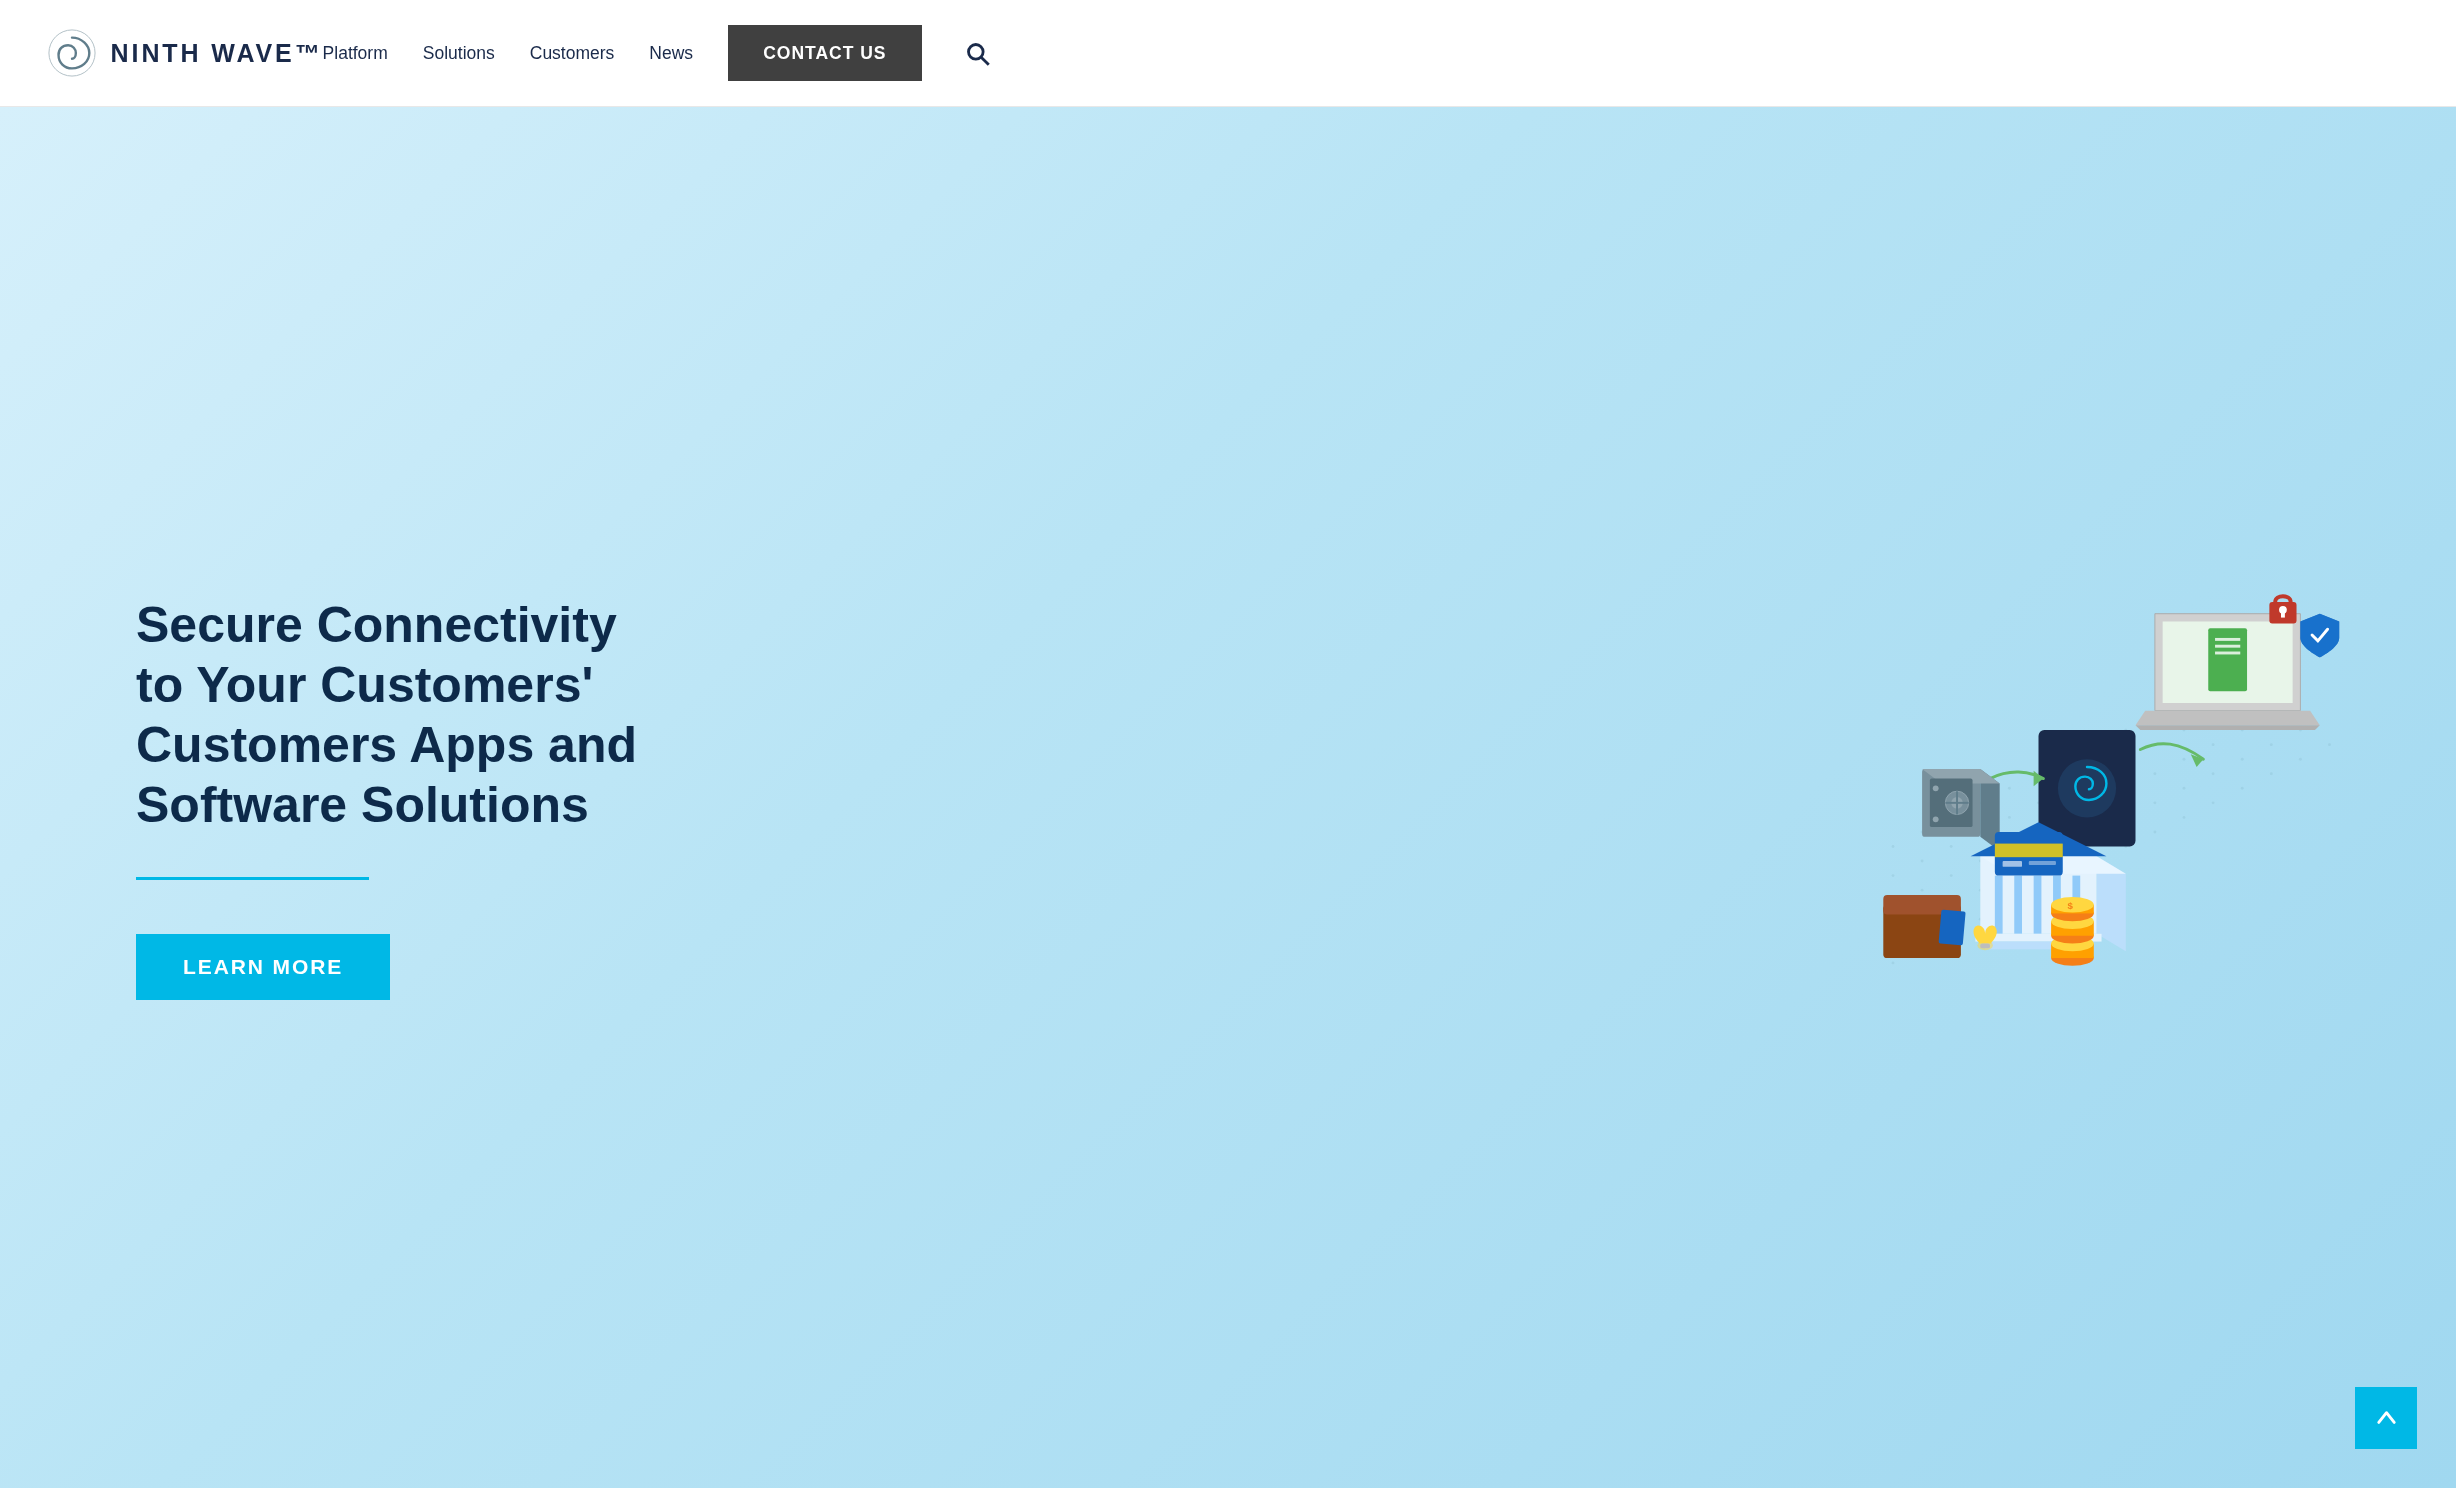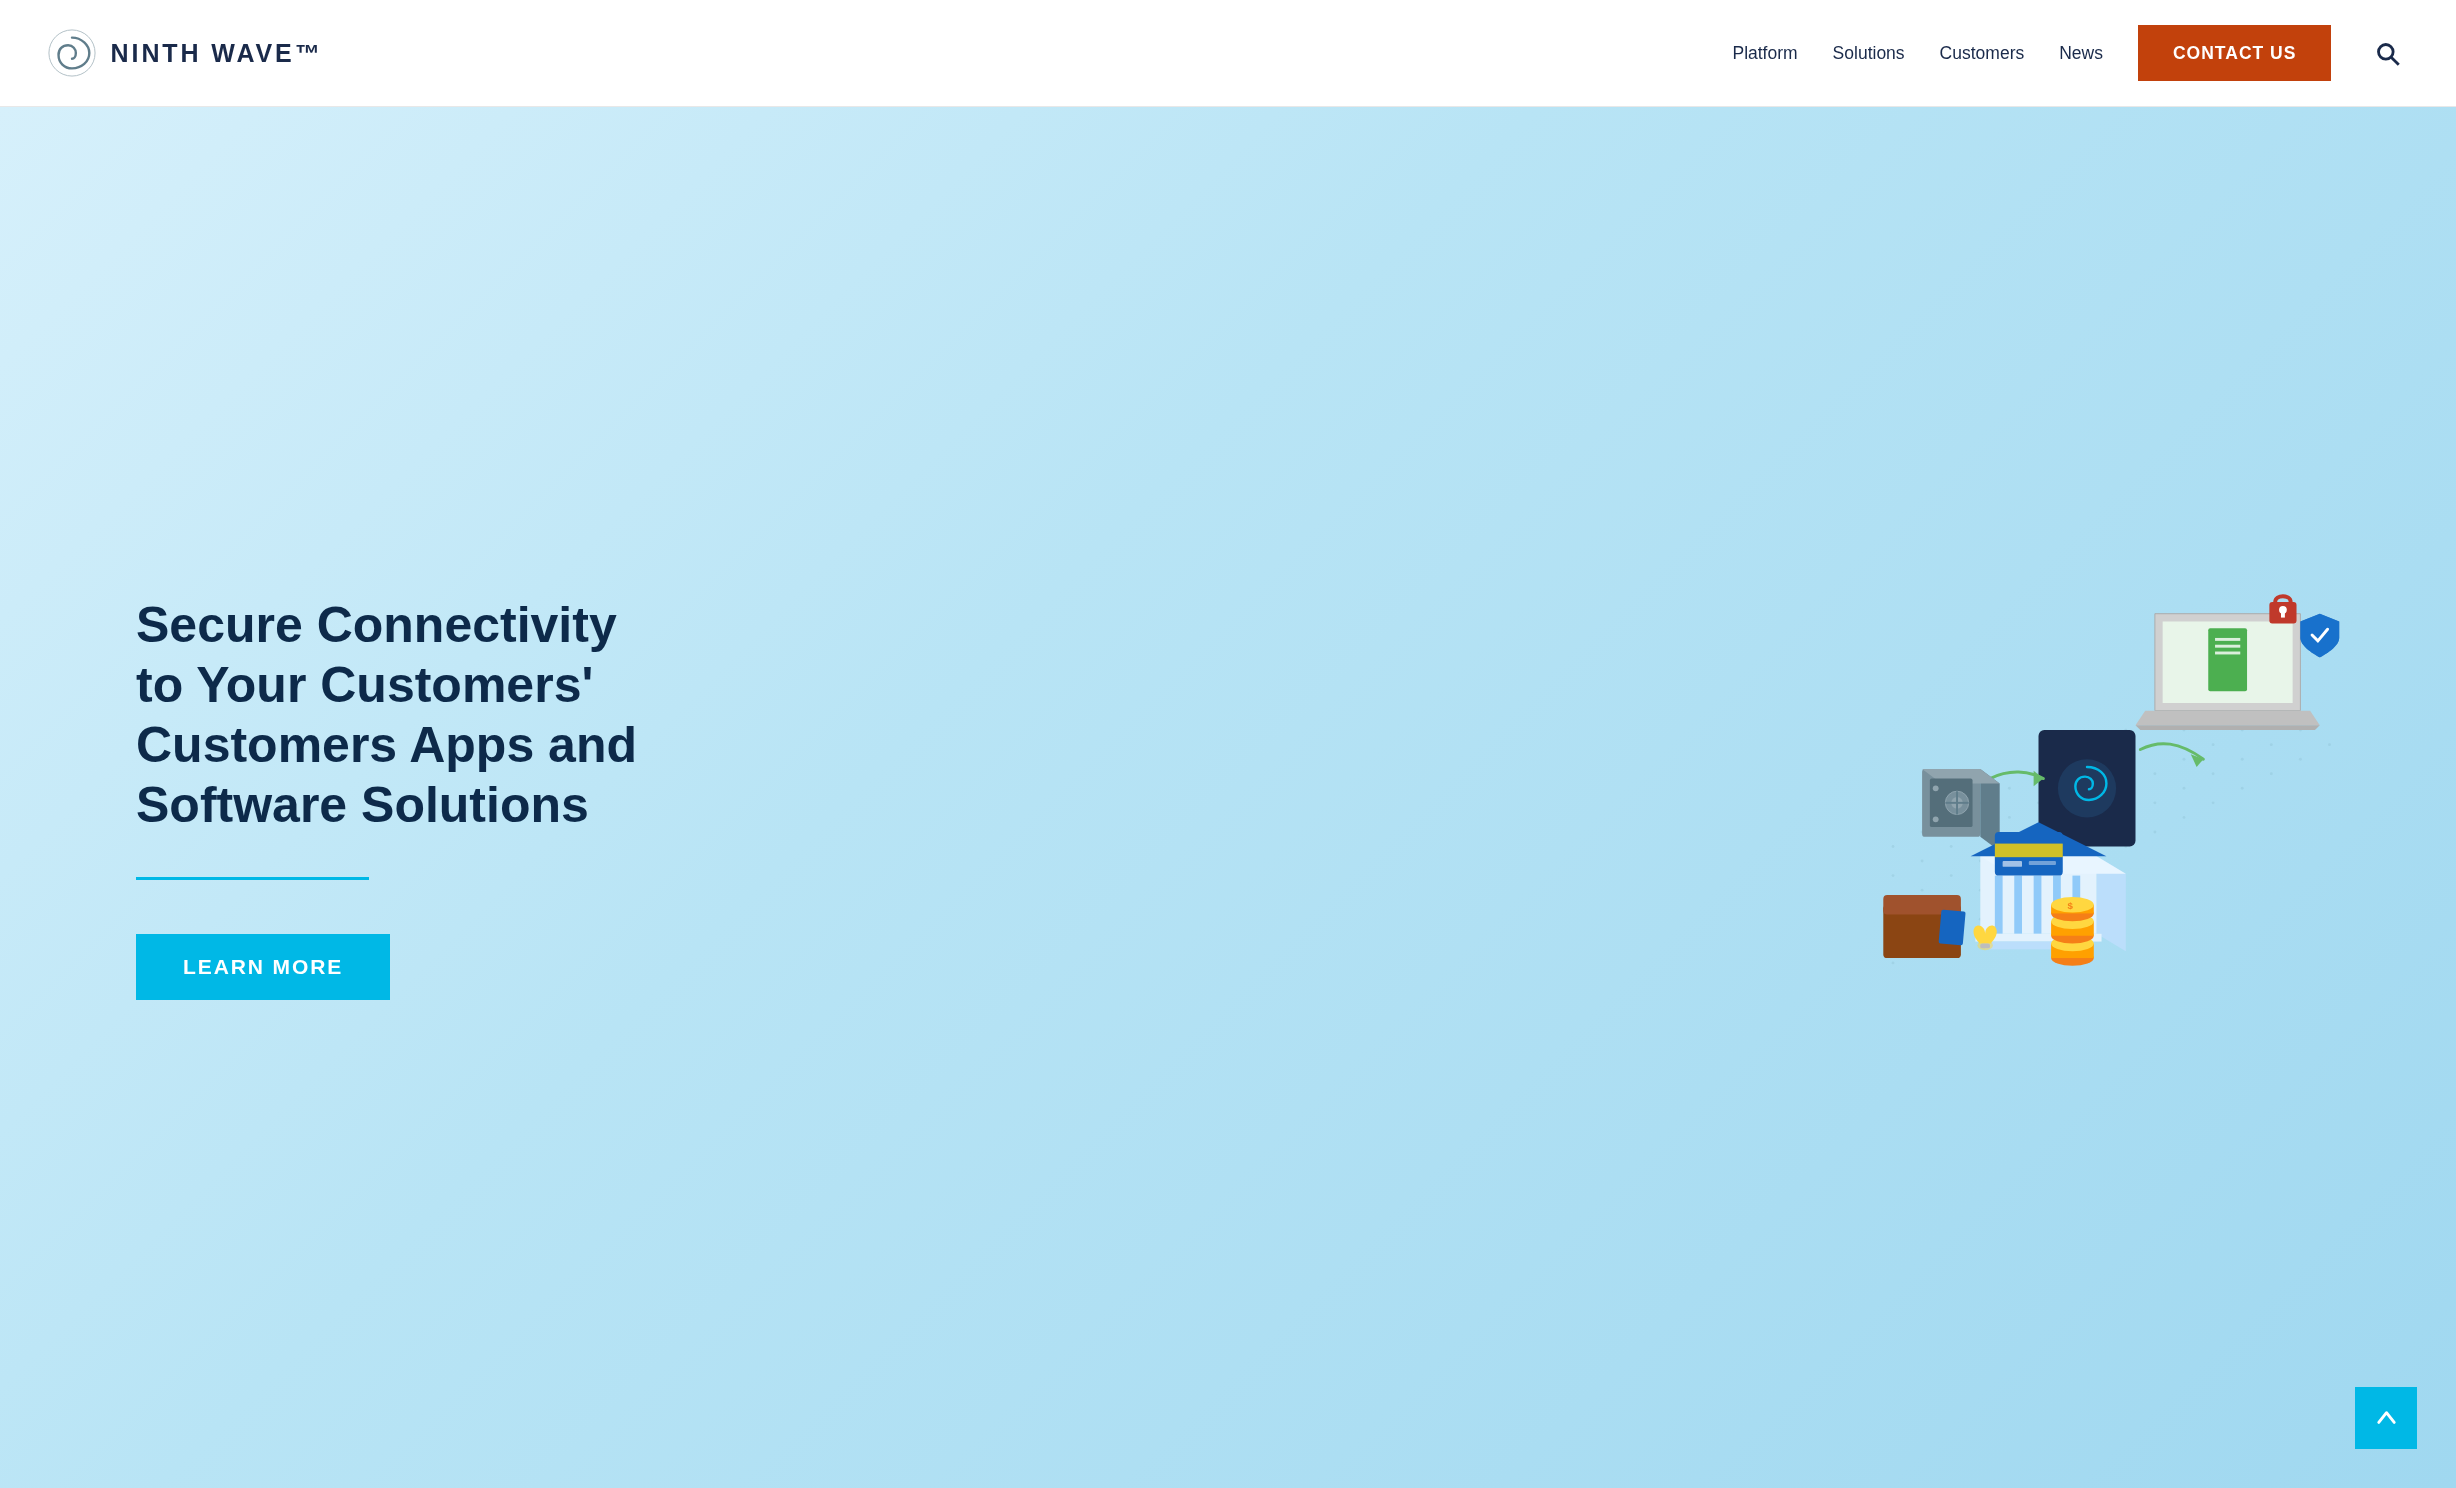--- a/index.html
+++ b/index.html
@@ -7,21 +7,20 @@
     body {
       font-family: 'Arial', sans-serif;
       overflow-x: hidden;
     }
 
     
     #header {
       background: #ffffff;
       display: flex;
       align-items: center;
-      justify-content: space-between;
       padding: 0 47px;
       height: 107px;
       border-bottom: 1px solid #e8e8e8;
       position: relative;
       z-index: 10;
     }
 
     #logo-area {
       display: flex;
       align-items: center;
@@ -50,21 +49,21 @@
 
     .nav-item {
       font-size: 17.5px;
       font-weight: 400;
       color: #1a2a4a;
       cursor: pointer;
       text-decoration: none;
     }
 
     #contact-btn {
-      background: #c2410c;
+      background: #404040;
       color: #ffffff;
       font-size: 17.5px;
       font-weight: 700;
       letter-spacing: 1px;
       padding: 17.5px 35px;
       border: none;
       cursor: pointer;
       text-transform: uppercase;
     }
 

